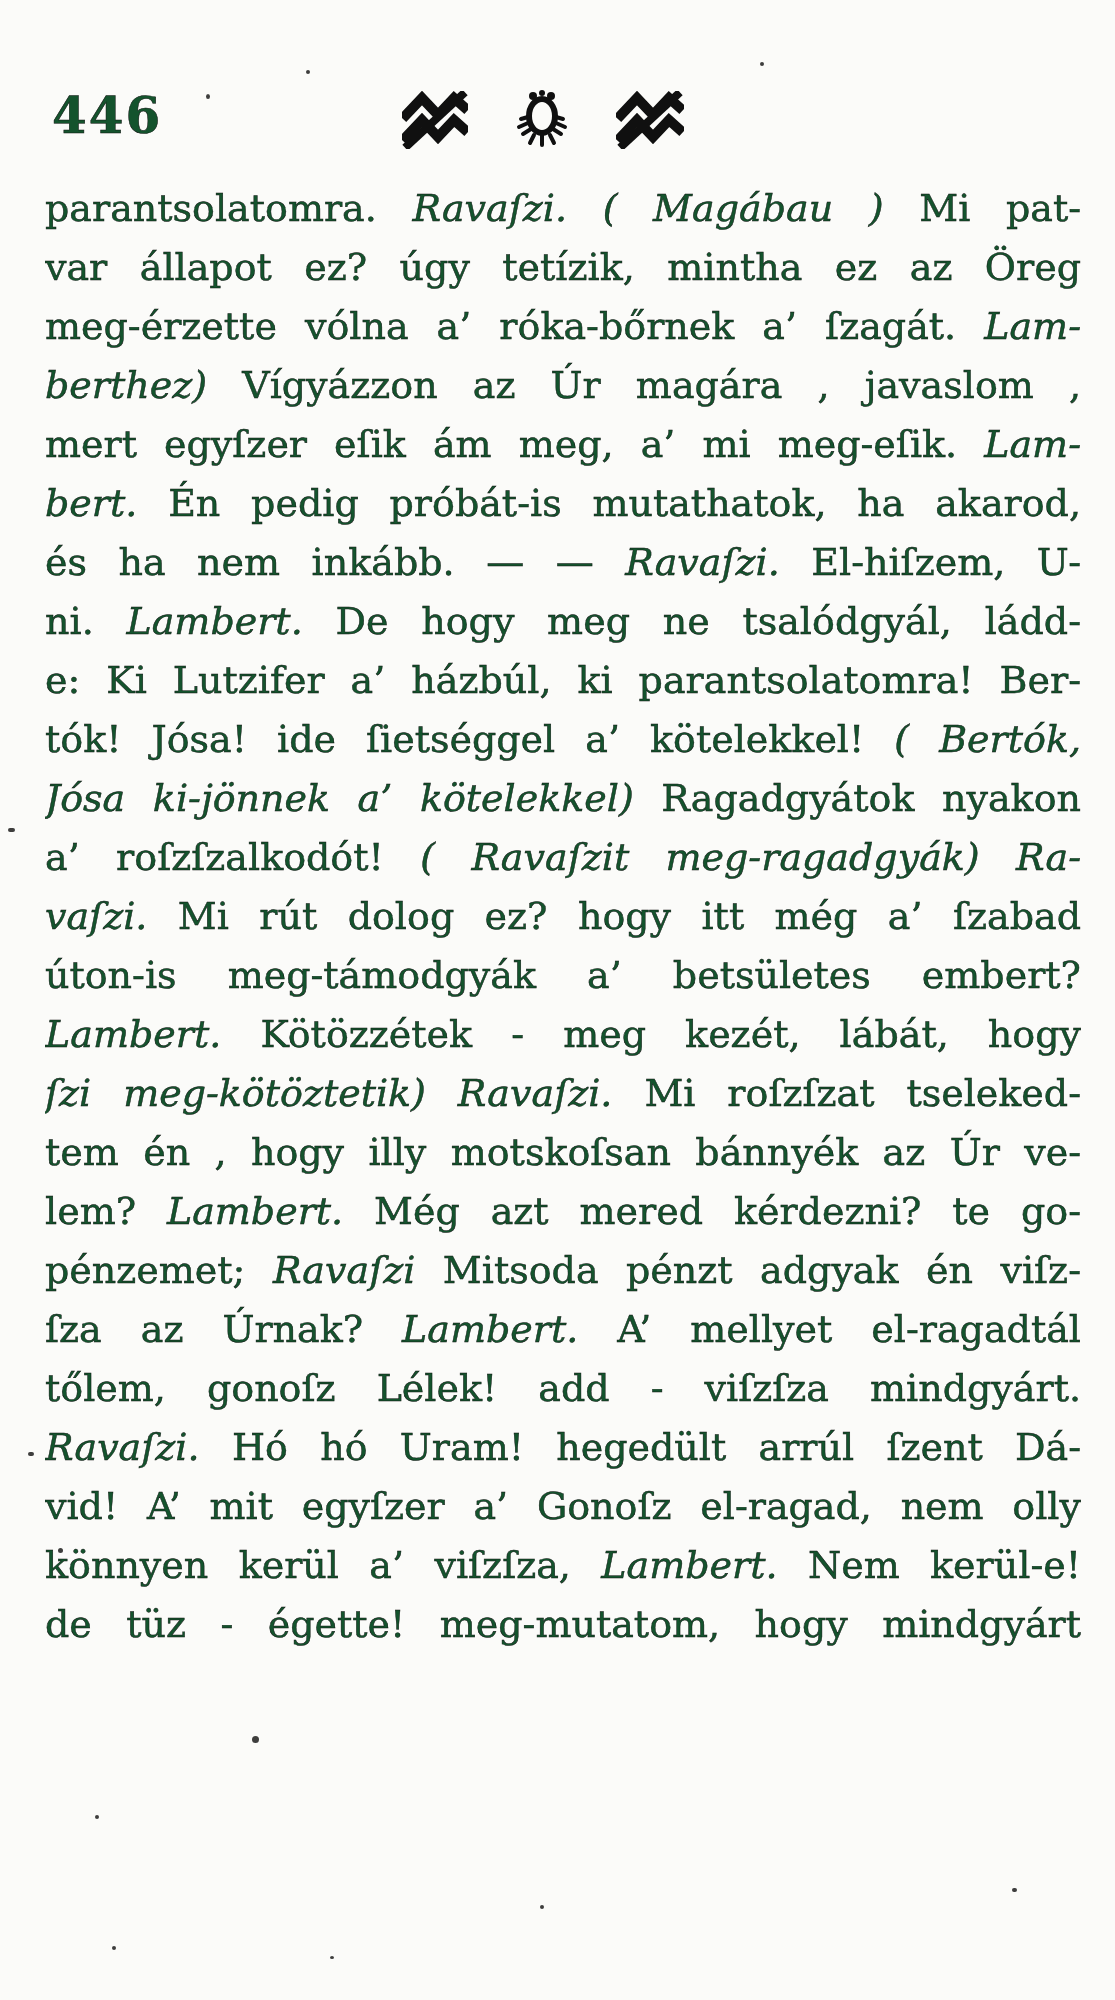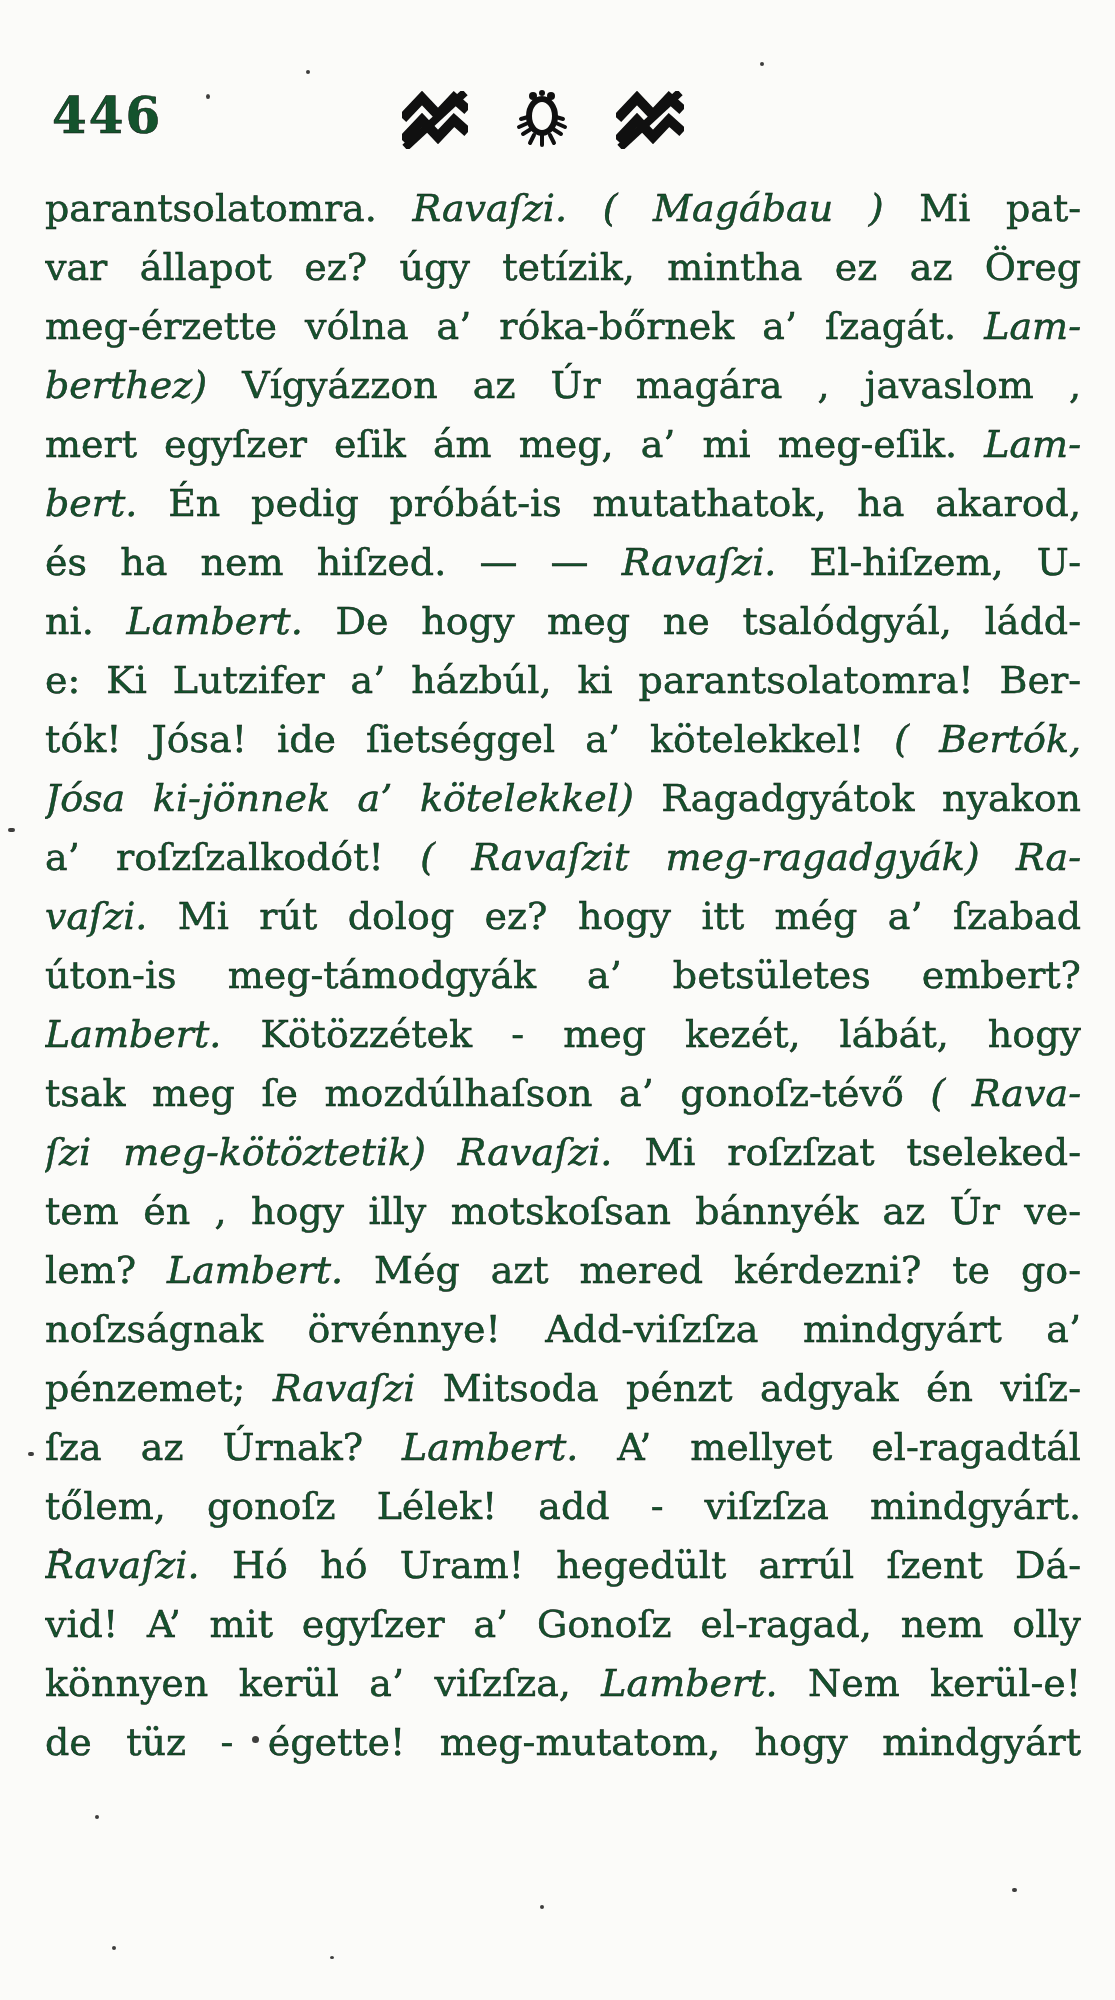--- a/index.html
+++ b/index.html
@@ -90,34 +90,32 @@
     </span>
   </div>
 
   <div class="text-block">
       <div class="line"><span class="ro">parantsolatomra. </span><span class="it">Ravaſzi. ( Magábau ) </span><span class="ro">Mi pat-</span></div>
       <div class="line"><span class="ro">var állapot ez? úgy tetízik, mintha ez az Öreg</span></div>
       <div class="line"><span class="ro">meg-érzette vólna a’ róka-bőrnek a’ ſzagát. </span><span class="it">Lam-</span></div>
       <div class="line"><span class="it">berthez) </span><span class="ro">Vígyázzon az Úr magára , javaslom ,</span></div>
       <div class="line"><span class="ro">mert egyſzer eſik ám meg, a’ mi meg-eſik. </span><span class="it">Lam-</span></div>
       <div class="line"><span class="it">bert. </span><span class="ro">Én pedig próbát-is mutathatok, ha akarod,</span></div>
-      <div class="line"><span class="ro">és ha nem hiſzed. — — </span><span class="it">Ravaſzi. </span><span class="ro">El-hiſzem, U-</span></div>
+      <div class="line"><span class="ro">és ha nem inkább. — — </span><span class="it">Ravaſzi. </span><span class="ro">El-hiſzem, U-</span></div>
       <div class="line"><span class="ro">ni. </span><span class="it">Lambert. </span><span class="ro">De hogy meg ne tsalódgyál, ládd-</span></div>
       <div class="line"><span class="ro">e: Ki Lutzifer a’ házbúl, ki parantsolatomra! Ber-</span></div>
       <div class="line"><span class="ro">tók! Jósa! ide ſietséggel a’ kötelekkel! </span><span class="it">( Bertók,</span></div>
       <div class="line"><span class="it">Jósa ki-jönnek a’ kötelekkel) </span><span class="ro">Ragadgyátok nyakon</span></div>
       <div class="line"><span class="ro">a’ roſzſzalkodót! </span><span class="it">( Ravaſzit meg-ragadgyák) Ra-</span></div>
       <div class="line"><span class="it">vaſzi. </span><span class="ro">Mi rút dolog ez? hogy itt még a’ ſzabad</span></div>
       <div class="line"><span class="ro">úton-is meg-támodgyák a’ betsületes embert?</span></div>
       <div class="line"><span class="it">Lambert. </span><span class="ro">Kötözzétek - meg kezét, lábát, hogy</span></div>
-      <div class="line"><span class="ro">tsak meg ſe mozdúlhaſson a’ gonoſz-tévő </span><span class="it">( Rava-</span></div>
       <div class="line"><span class="it">ſzi meg-kötöztetik) Ravaſzi. </span><span class="ro">Mi roſzſzat tseleked-</span></div>
       <div class="line"><span class="ro">tem én , hogy illy motskoſsan bánnyék az Úr ve-</span></div>
       <div class="line"><span class="ro">lem? </span><span class="it">Lambert. </span><span class="ro">Még azt mered kérdezni? te go-</span></div>
-      <div class="line"><span class="ro">noſzságnak örvénnye! Add-viſzſza mindgyárt a’</span></div>
       <div class="line"><span class="ro">pénzemet; </span><span class="it">Ravaſzi </span><span class="ro">Mitsoda pénzt adgyak én viſz-</span></div>
       <div class="line"><span class="ro">ſza az Úrnak? </span><span class="it">Lambert. </span><span class="ro">A’ mellyet el-ragadtál</span></div>
       <div class="line"><span class="ro">tőlem, gonoſz Lélek! add - viſzſza mindgyárt.</span></div>
       <div class="line"><span class="it">Ravaſzi. </span><span class="ro">Hó hó Uram! hegedült arrúl ſzent Dá-</span></div>
       <div class="line"><span class="ro">vid! A’ mit egyſzer a’ Gonoſz el-ragad, nem olly</span></div>
       <div class="line"><span class="ro">könnyen kerül a’ viſzſza, </span><span class="it">Lambert. </span><span class="ro">Nem kerül-e!</span></div>
       <div class="line"><span class="ro">de tüz - égette! meg-mutatom, hogy mindgyárt</span></div>
     </div>
 
   <div class="speck" style="left:306px;top:70px;width:4px;height:4px"></div>

